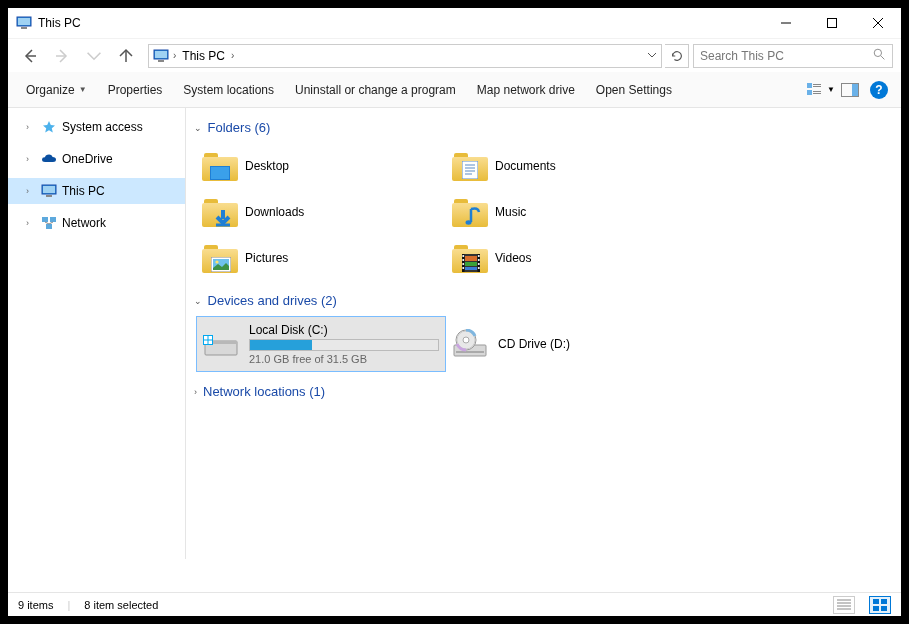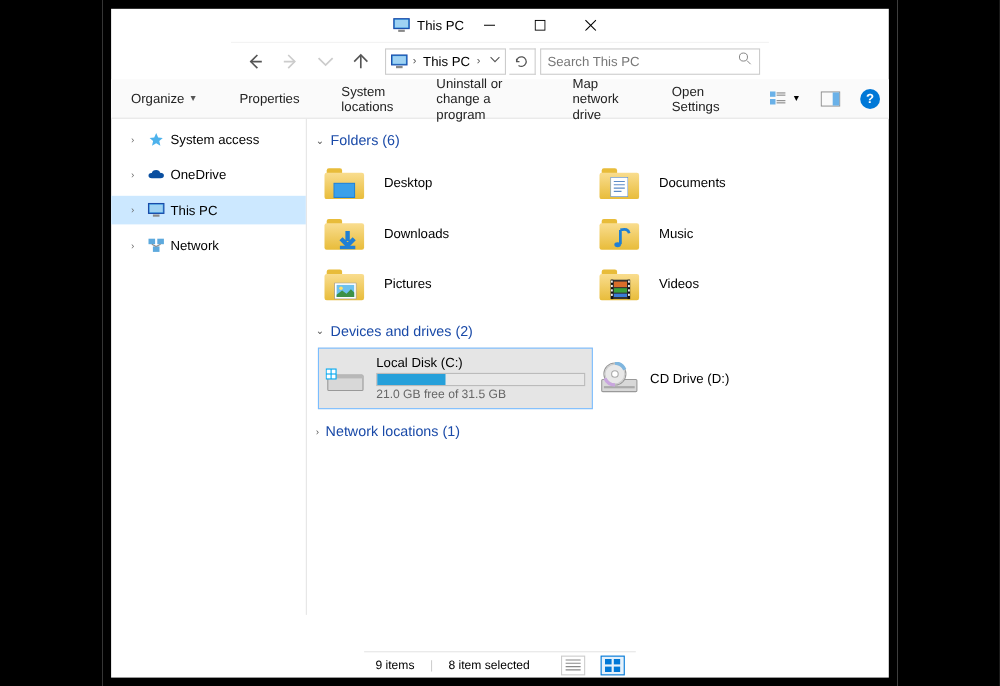--- a/index.html
+++ b/index.html
@@ -1,52 +1,52 @@
 <!DOCTYPE html>
 <html><head>
 <meta charset="utf-8">
 <style>
 * { box-sizing: border-box; margin: 0; padding: 0; font-family: "Segoe UI", Tahoma, sans-serif; }
 body { background: #000; display: flex; justify-content: center; align-items: center; height: 100vh; }
-.window { width: 723px; height: 624px; background: #fff; border: 8px solid #000; position: relative; display: flex; flex-direction: column; align-items: center; }
+.window { width: 909px; height: 624px; background: #fff; border: 8px solid #000; position: relative; display: flex; flex-direction: column; }
 .titlebar { height: 30px; display: flex; align-items: center; padding: 0 0 0 8px; }
 .titlebar .app-icon { width: 16px; height: 16px; margin-right: 6px; }
 .titlebar .title { font-size: 12px; }
 .titlebar .spacer { flex: 1; }
 .win-btn { width: 46px; height: 30px; display: flex; align-items: center; justify-content: center; }
 .win-btn svg { width: 10px; height: 10px; }
 .nav-row { height: 34px; display: flex; align-items: center; padding: 0 8px; gap: 4px; border-top: 1px solid #f2f2f2; }
 .nav-arrow { width: 28px; height: 28px; display: flex; align-items: center; justify-content: center; color: #666; }
 .nav-arrow.disabled { color: #ccc; }
 .nav-arrow svg { width: 16px; height: 16px; }
 .addr-box { flex: 1; border: 1px solid #ccc; height: 24px; display: flex; align-items: center; padding: 0 4px; gap: 4px; margin: 0 4px; }
 .addr-box .pc-mini { width: 16px; height: 14px; }
 .addr-crumb { font-size: 12px; padding: 0 2px; }
 .addr-arrow { color: #555; font-size: 10px; }
 .refresh-btn { width: 24px; height: 24px; display: flex; align-items: center; justify-content: center; border: 1px solid #ccc; border-left: none; margin-left: -5px; }
 .search-box { width: 200px; height: 24px; border: 1px solid #ccc; display: flex; align-items: center; padding: 0 6px; }
 .search-box input { border: none; outline: none; flex: 1; font-size: 12px; }
 .search-box input::placeholder { color: #777; }
-.toolbar { height: 36px; border-bottom: 1px solid #e5e5e5; display: flex; align-items: center; padding: 0 8px; gap: 18px; background: #fafafa; }
+.toolbar { height: 36px; border-bottom: 1px solid #e5e5e5; display: flex; align-items: center; padding: 0 8px; gap: 1px; background: #fafafa; }
 .tool-btn { font-size: 12px; padding: 6px 10px; color: #222; display: flex; align-items: center; gap: 4px; }
 .tool-btn .chev { font-size: 8px; color: #555; }
 .tool-spacer { flex: 1; }
 .tool-icon { width: 28px; height: 28px; display: flex; align-items: center; justify-content: center; }
 .help-icon { width: 18px; height: 18px; border-radius: 50%; background: #0078d7; color: #fff; font-size: 12px; font-weight: bold; display: flex; align-items: center; justify-content: center; }
 .body-area { flex: 1; display: flex; overflow: hidden; }
 .sidebar { width: 178px; border-right: 1px solid #e5e5e5; padding-top: 6px; }
 .nav-item { display: flex; align-items: center; height: 26px; font-size: 12px; padding-left: 18px; gap: 4px; }
 .nav-item.selected { background: #cce8ff; }
 .nav-item .expand { width: 10px; color: #666; font-size: 9px; }
 .nav-item .nav-icon { width: 18px; height: 16px; display: flex; align-items: center; justify-content: center; }
 .content { flex: 1; overflow: auto; padding: 8px 0 0 0; }
 .group-header { display: flex; align-items: center; gap: 6px; padding: 4px 8px; color: #1a4aa8; font-size: 13px; }
 .group-header .chev { font-size: 9px; color: #555; }
 .items-grid { display: flex; flex-wrap: wrap; padding: 4px 0 8px 10px; }
-.folder-item { width: 250px; display: flex; align-items: center; gap: 18px; padding: 8px 6px; }
+.folder-item { width: 250px; display: flex; align-items: center; gap: 7px; padding: 8px 6px; }
 .folder-icon { width: 36px; height: 30px; position: relative; }
 .folder-base { width: 36px; height: 24px; background: linear-gradient(#f9dd8f, #e8bc3a); border-radius: 2px; position: absolute; bottom: 0; }
 .folder-tab { width: 14px; height: 6px; background: #e8bc3a; border-radius: 2px 2px 0 0; position: absolute; top: 2px; left: 2px; }
 .folder-overlay { position: absolute; bottom: 1px; left: 8px; }
 .item-label { font-size: 12px; }
 .drive-item { width: 250px; display: flex; align-items: center; gap: 10px; padding: 6px; }
 .drive-item.selected { background: #e5e5e5; border: 1px solid #7abdff; }
 .drive-icon { width: 36px; height: 30px; }
 .drive-info { flex: 1; }
 .drive-name { font-size: 12px; margin-bottom: 2px; }

